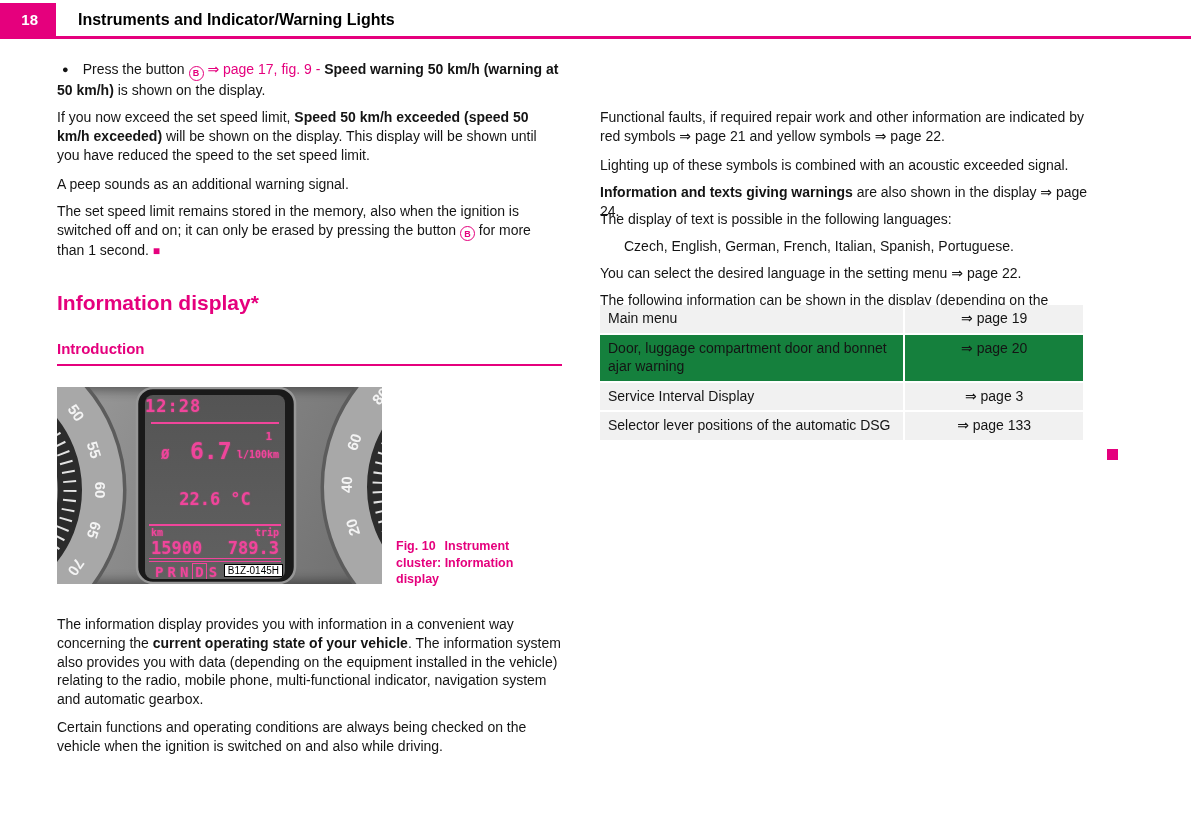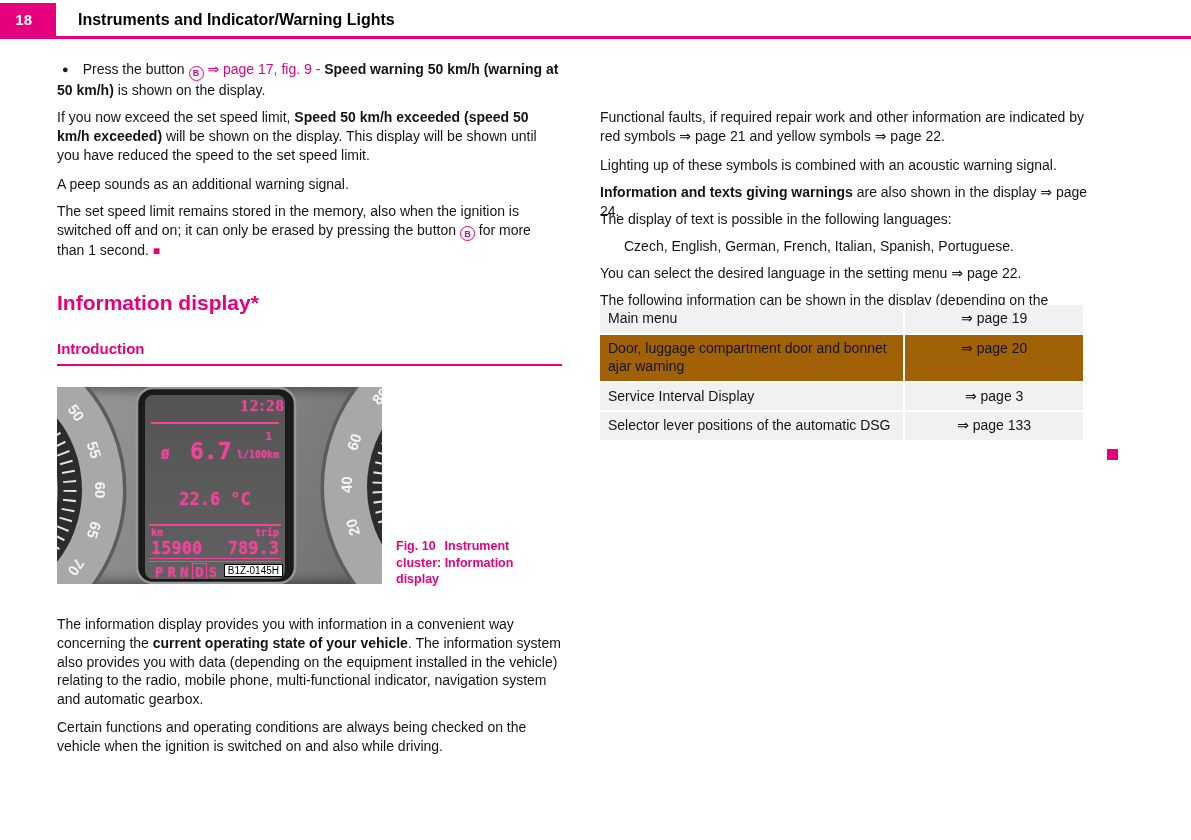--- a/index.html
+++ b/index.html
@@ -4,21 +4,21 @@
 <style>
   * { margin:0; padding:0; box-sizing:border-box; }
   html,body { width:1191px; height:840px; background:#ffffff;
     font-family:"Liberation Sans", sans-serif; color:#141414; }
 
   
   #header { position:absolute; left:0; top:0; width:1191px; height:40px; }
   #header-rule { position:absolute; left:0; top:36px; width:1191px; height:3px; background:#e5007d; }
   #page-badge { position:absolute; left:0; top:3px; width:56px; height:33px; background:#e5007d;
     color:#fff; font-weight:bold; font-size:15px; display:flex; align-items:center;
-    justify-content:flex-end; padding-right:24px; }
+    justify-content:flex-end; padding-right:18px; }
   #page-title { position:absolute; left:78px; top:11px; font-size:16px; font-weight:bold; color:#000; }
 
   
   .para { position:absolute; font-size:14px; line-height:1.34; }
   .col-l { left:57px; width:505px; }
   .col-r { left:600px; width:507px;margin-top:48px; }
   b { font-weight:bold; }
   .accent { color:#e5007d; }
   .bullet-glyph { display:inline-block; margin:0 14px 0 5px; font-size:11px; vertical-align:1px; }
   .btn-circle { display:inline-flex; align-items:center; justify-content:center;
@@ -34,21 +34,21 @@
   
   #figure { position:absolute; left:57px; top:387px; width:325px; height:197px; overflow:hidden;
     background:linear-gradient(115deg,#9a9a9a 0%,#858585 45%,#6e6e6e 100%);
     box-shadow:inset 0 5px 10px rgba(0,0,0,.3), inset 0 -5px 10px rgba(0,0,0,.3); }
   #figure svg { position:absolute; left:0; top:0; }
   #lcd { position:absolute; left:88px; top:8px; width:140px; height:184px; border-radius:8px;
     background:linear-gradient(#545454,#616161); overflow:hidden;
     color:#f0459b; font-family:"DejaVu Sans Mono", monospace; font-weight:bold;
     text-shadow:0 0 2px rgba(240,69,155,.55); }
   #lcd .row { position:absolute; }
-  #lcd-time { top:1px; left:0; width:100%; text-align:right; font-size:17px; letter-spacing:1px;font-family:Liberation Serif, serif; }
+  #lcd-time { top:1px; left:0; width:100%; text-align:left; font-size:17px; letter-spacing:1px; }
   #lcd-hr1 { top:27px; left:6px; right:6px; height:2px; background:#f0459b; }
   #lcd-ind1 { top:35px; right:13px; font-size:11px; }
   #lcd-avg { top:51px; left:16px; font-size:14px; }
   #lcd-cons { top:43px; left:45px; font-size:23px; }
   #lcd-consunit { top:54px; left:92px; font-size:10px; }
   #lcd-temp { top:94px; left:0; width:100%; text-align:center; font-size:17px; }
   #lcd-hr2 { top:129px; left:4px; right:4px; height:1.5px; background:#f0459b; }
   #lcd-odolabel { top:132px; left:6px; font-size:10px; }
   #lcd-triplabel { top:132px; right:6px; font-size:10px; }
   #lcd-odo { top:143px; left:6px; font-size:17px; }
@@ -68,21 +68,21 @@
   #fig-caption .cap-label { margin-right:9px; }
 
   
   #info-table { position:absolute; left:600px; top:305px; width:483px;
     border-collapse:collapse; font-size:14px; line-height:1.33; }
   #info-table td { padding:4px 8px 5px 8px; vertical-align:top; }
   #info-table td.lbl { width:63%; border-right:2px solid #fff; }
   #info-table td.pg { width:37%; text-align:center; }
   #info-table tr { border-bottom:2px solid #fff; }
   #info-table tr.odd td { background:#f1f1f1; }
-  #info-table tr.even td { background:#a16207; }
+  #info-table tr.even td { background:#15803d; }
   #table-endmark { position:absolute; left:1107px; top:449px; width:11px; height:11px; background:#e5007d; }
 </style>
 </head>
 <body>
 
 <div id="header">
   <div id="page-badge">
     <span>18</span>
   </div>
   <div id="page-title">Instruments and Indicator/Warning Lights</div>
@@ -155,21 +155,21 @@
   </div>
 </div>
 
 <div id="fig-caption"><span class="cap-label">Fig. 10</span><span>Instrument cluster: Information display</span></div>
 
 <p class="para col-l" style="top:615px"><span>The information display provides you with information in a convenient way concerning the </span><b>current operating state of your vehicle</b><span>. The information system also provides you with data (depending on the equipment installed in the vehicle) relating to the radio, mobile phone, multi-functional indicator, navigation system and automatic gearbox.</span></p>
 
 <p class="para col-l" style="top:718px">Certain functions and operating conditions are always being checked on the vehicle when the ignition is switched on and also while driving.</p>
 
 <p class="para col-r" style="top:60px">Functional faults, if required repair work and other information are indicated by red symbols ⇒ page 21 and yellow symbols ⇒ page 22.</p>
-<p class="para col-r" style="top:108px">Lighting up of these symbols is combined with an acoustic warning signal.</p>
+<p class="para col-r" style="top:108px">Lighting up of these symbols is combined with an acoustic exceeded signal.</p>
 <p class="para col-r" style="top:135px"><b>Information and texts giving warnings</b><span> are also shown in the display ⇒ page 24.</span></p>
 <p class="para col-r" style="top:162px">The display of text is possible in the following languages:</p>
 <p class="para col-r indent" style="top:189px">Czech, English, German, French, Italian, Spanish, Portuguese.</p>
 <p class="para col-r" style="top:216px">You can select the desired language in the setting menu ⇒ page 22.</p>
 <p class="para col-r" style="top:243px">The following information can be shown in the display (depending on the equipment installed on the vehicle):</p>
 
 <table id="info-table">
   <tbody>
     <tr class="odd">
       <td class="lbl">Main menu</td>

